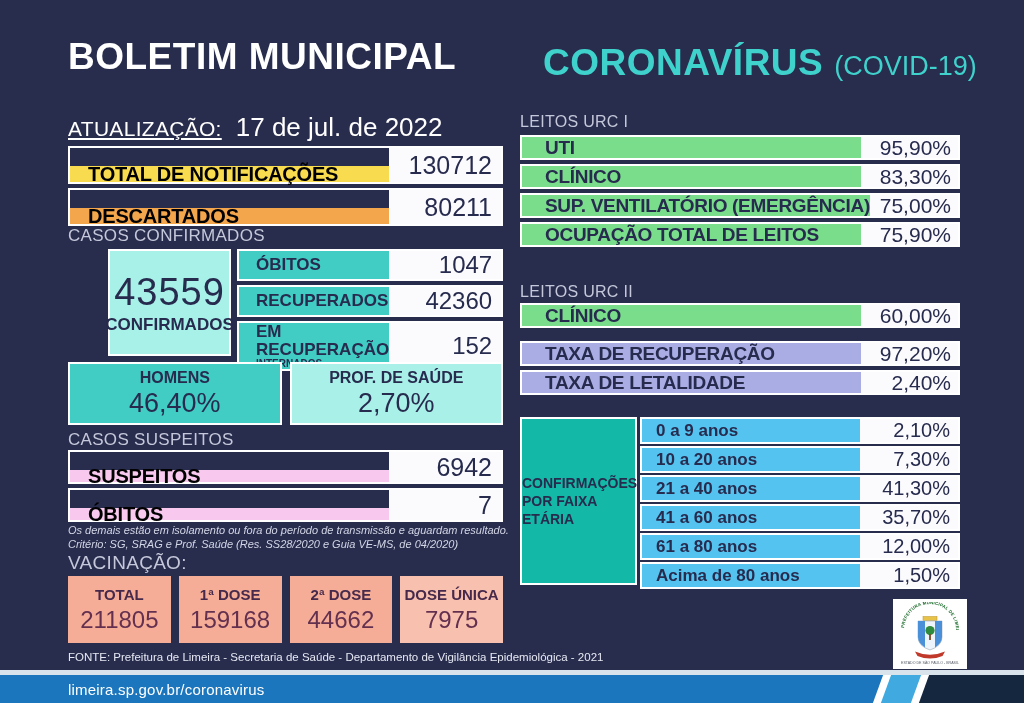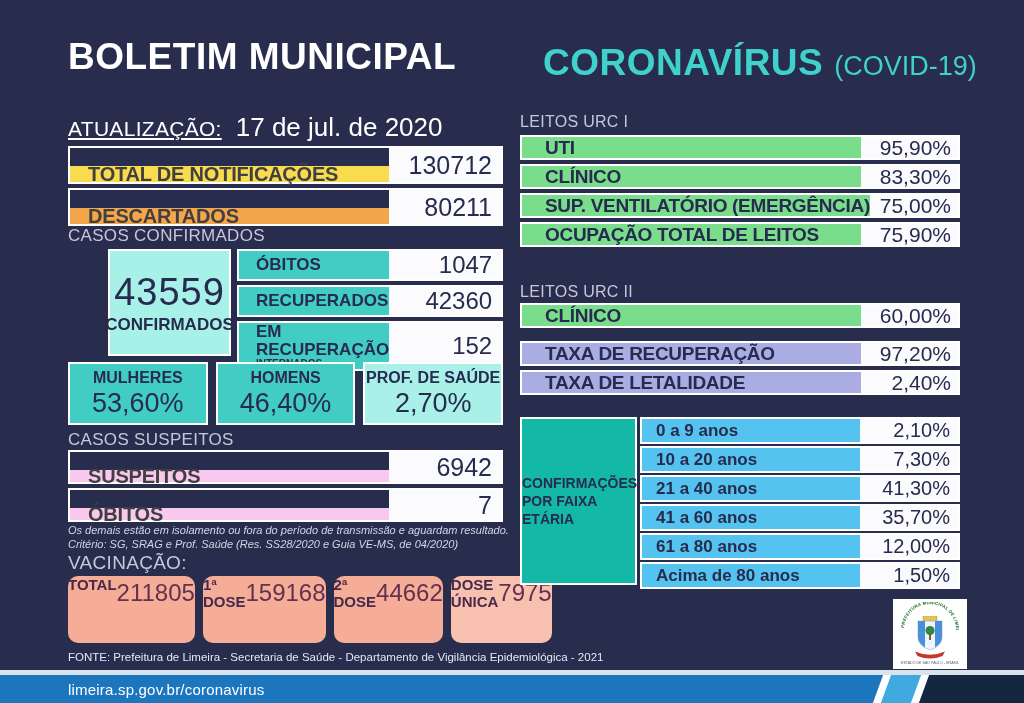--- a/index.html
+++ b/index.html
@@ -16,21 +16,21 @@
   #brand .b1{font-size:37px;font-weight:bold;color:#3fd2cc;letter-spacing:.5px;}
   #brand .b2{font-size:27px;color:#3fd2cc;}
 
   
   #update{position:absolute;left:68px;top:112px;display:flex;align-items:baseline;gap:14px;color:#fff;}
   #update .u-label{font-size:21px;text-decoration:underline;letter-spacing:.3px;}
   #update .u-date{font-size:26px;}
 
   
   .bar{position:absolute;left:68px;width:435px;display:flex;border:2px solid #fff;}
-  .bar .lbl{flex:1;display:flex;align-items:center;padding-left:18px;font-weight:bold;font-size:20px;color:#404040;letter-spacing:-.2px;margin-top:18px;}
+  .bar .lbl{flex:1;display:flex;align-items:center;padding-left:18px;font-weight:bold;font-size:20px;color:#000000;letter-spacing:-.2px;margin-top:18px;}
   .bar .val{width:112px;background:#fbfbfd;display:flex;align-items:center;justify-content:flex-end;padding-right:9px;font-size:25px;color:#272b4e;}
   #bar-total{top:146px;height:38px;}   #bar-total .lbl{background:#f8db4e;}
   #bar-desc {top:188px;height:38px;}   #bar-desc  .lbl{background:#f4a64d;}
   #bar-susp {top:450px;height:34px;}   #bar-susp  .lbl{background:#f8c8ee;text-align:center;}
   #bar-sobitos{top:488px;height:34px;} #bar-sobitos .lbl{background:#f8c8ee;}
 
   .sec{position:absolute;left:68px;color:#c5c8da;font-size:17px;letter-spacing:.3px;}
   #sec-confirmados{top:226px;}
   #sec-suspeitos{top:430px;}
   #sec-vacinacao{top:552px;font-size:19px;}
@@ -53,21 +53,21 @@
   .stat{flex:1;border:2px solid #fff;background:#41cdc4;display:flex;flex-direction:column;align-items:center;justify-content:center;color:#272b4e;}
   .stat.light{background:#a9f0e9;}
   .stat .lbl{font-size:16px;font-weight:bold;}
   .stat .val{font-size:27px;margin-top:1px;}
 
   
   #note{position:absolute;left:68px;top:523px;width:450px;font-size:11px;font-style:italic;color:#d3d6e6;line-height:1.3;}
 
   
   #vax{position:absolute;left:68px;top:576px;width:435px;height:67px;display:flex;gap:8px;}
-  .vaxbox{flex:1;background:#f5ad97;border-radius:10px;display:flex;flex-direction:row;align-items:flex-start;justify-content:center;}
+  .vaxbox{flex:1;background:#f5ad97;border-radius:0;display:flex;flex-direction:column;align-items:center;justify-content:center;}
   .vaxbox.light{background:#f8c0ae;}
   .vaxbox .lbl{font-size:15px;font-weight:bold;color:#46294b;}
   .vaxbox .val{font-size:24px;color:#63304f;margin-top:3px;}
 
   #source{position:absolute;left:68px;top:651px;font-size:11.5px;color:#e6e8f3;}
 
   
   .rcol{position:absolute;left:520px;width:440px;display:flex;flex-direction:column;gap:4px;}
   #urc1-rows{top:135px;} #urc2-rows{top:303px;} #rate-rows{top:341px;}
   .rrow{display:flex;border:2px solid #fff;height:25px;}
@@ -102,21 +102,21 @@
 <div id="page">
 
   <div id="main-title">BOLETIM MUNICIPAL</div>
   <div id="brand">
     <span class="b1">CORONAVÍRUS</span>
     <span class="b2">(COVID-19)</span>
   </div>
 
   <div id="update">
     <span class="u-label">ATUALIZAÇÃO:</span>
-    <span class="u-date">17 de jul. de 2020</span>
+    <span class="u-date">17 de jul. de 2022</span>
   </div>
 
   <div class="bar" id="bar-total">
     <div class="lbl">TOTAL DE NOTIFICAÇÕES</div>
     <div class="val">130712</div>
   </div>
   <div class="bar" id="bar-desc">
     <div class="lbl">DESCARTADOS</div>
     <div class="val">80211</div>
   </div>
@@ -140,24 +140,20 @@
         <div class="lbl">
           <span>EM RECUPERAÇÃO</span>
           <span class="sub">INTERNADOS</span>
         </div>
         <div class="val">152</div>
       </div>
     </div>
   </div>
 
   <div id="stats">
-    <div class="stat">
-      <div class="lbl">MULHERES</div>
-      <div class="val">53,60%</div>
-    </div>
     <div class="stat">
       <div class="lbl">HOMENS</div>
       <div class="val">46,40%</div>
     </div>
     <div class="stat light">
       <div class="lbl">PROF. DE SAÚDE</div>
       <div class="val">2,70%</div>
     </div>
   </div>
 

